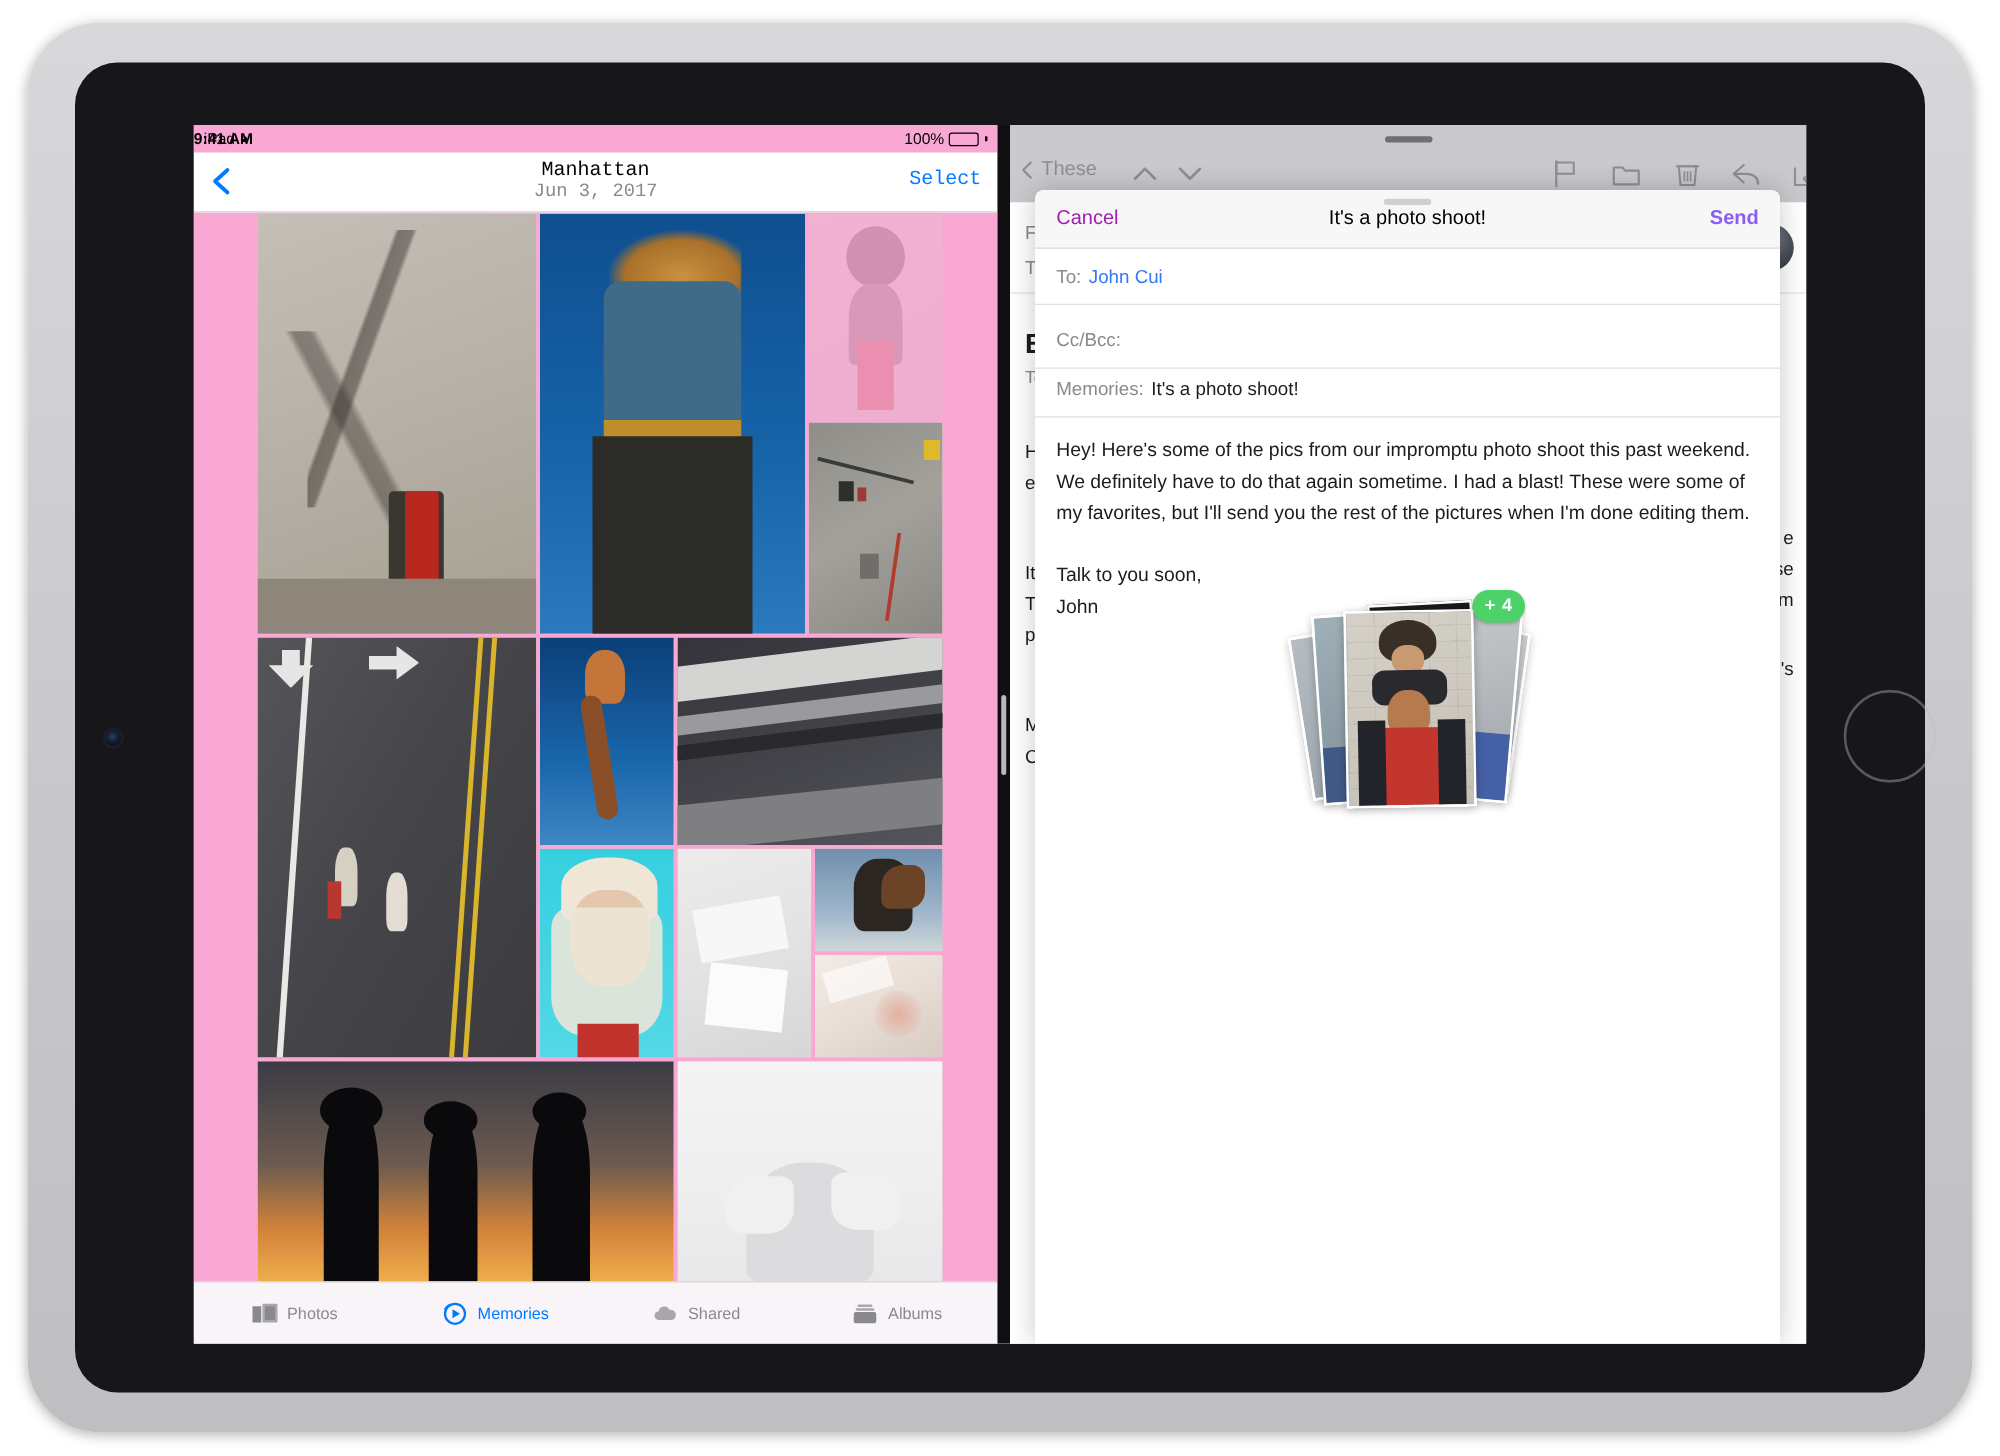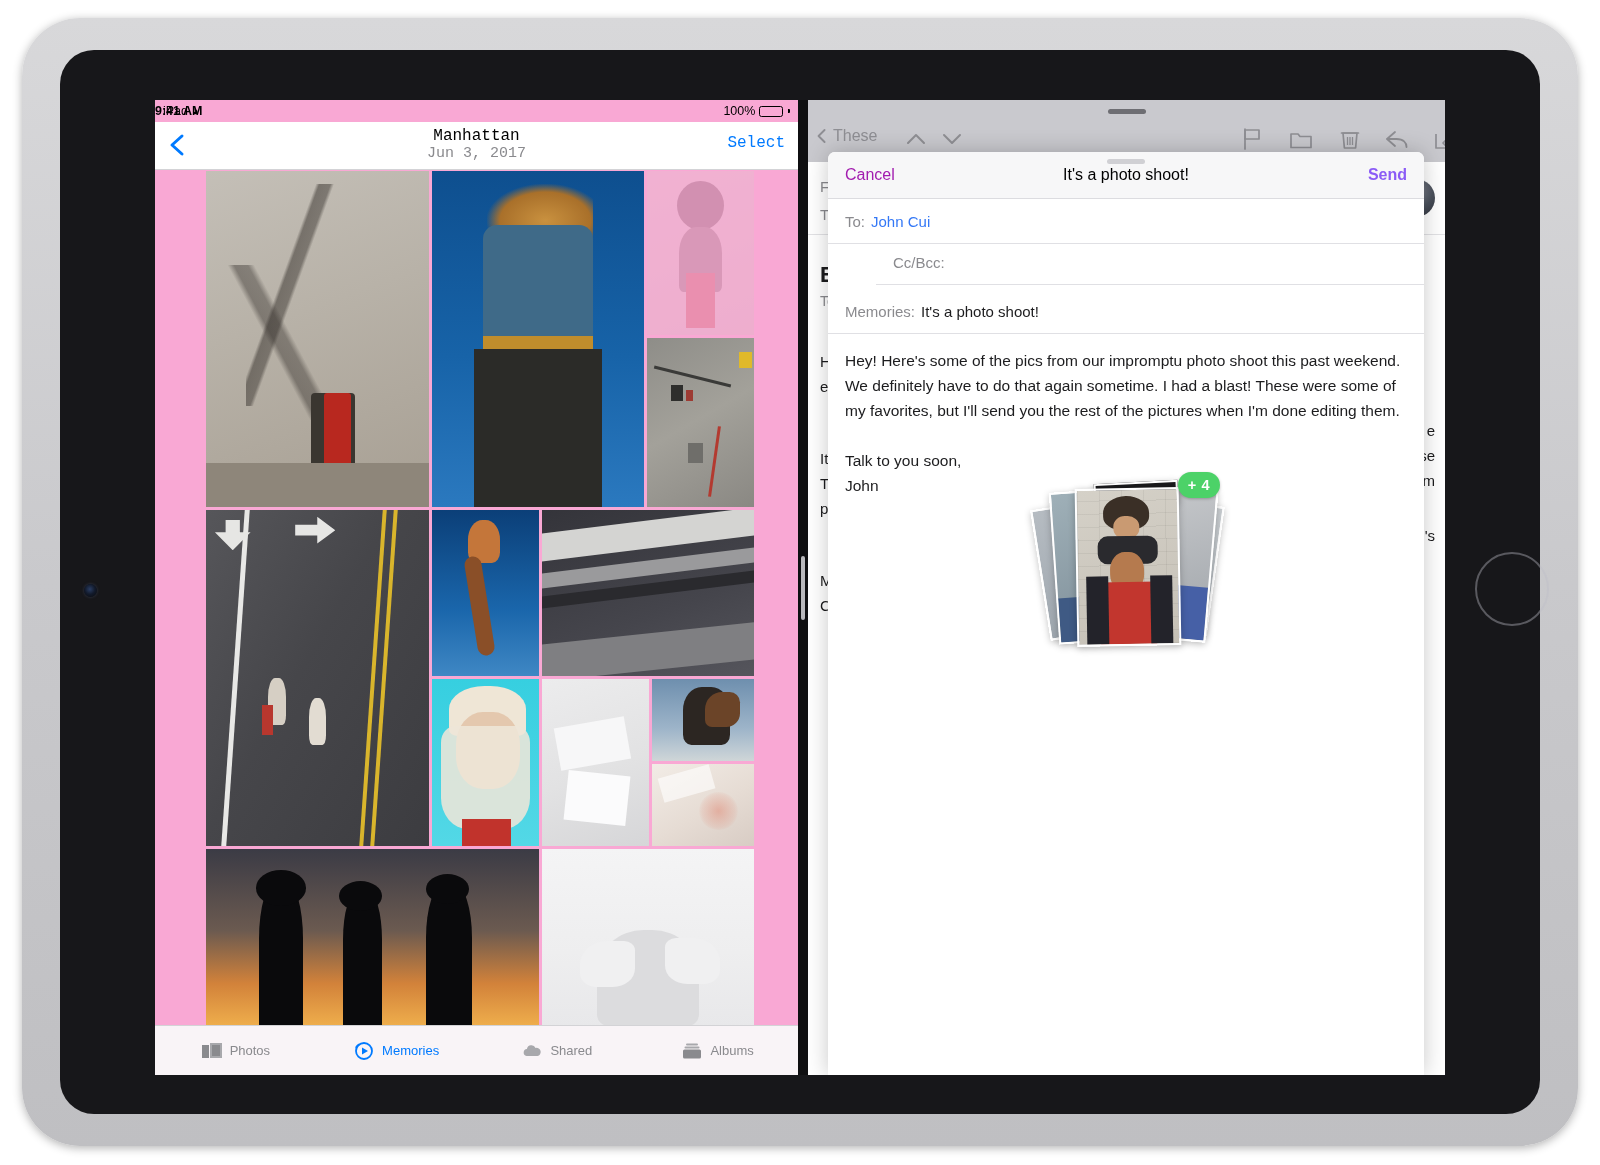--- a/index.html
+++ b/index.html
@@ -182,21 +182,21 @@
   .c-field {
     position: absolute; left: 0; width: 596px; height: 45px;
     border-bottom: 0.5px solid #e0e0e4;
     display: flex; align-items: center; padding-left: 17px;
     font-size: 15px; cursor: text;
   }
   .c-label { color: #8a8a8e; }
   .c-value { color: #1c1c1e; margin-left: 6px; }
   .c-value.link { color: #3478f6; }
   #field-to { top: 47px; }
-  #field-cc { top: 88px; margin-left: 48px; }
+  #field-cc { top: 98px; }
   #field-subject { top: 137px; }
 
   #compose-body {
     position: absolute; left: 17px; top: 196px; width: 562px;
     font-size: 15.5px; line-height: 25px; color: #1c1c1e;
   }
   #compose-body p { margin-bottom: 25px; }
   #compose-body p:last-child { margin-bottom: 0; }
 
   

